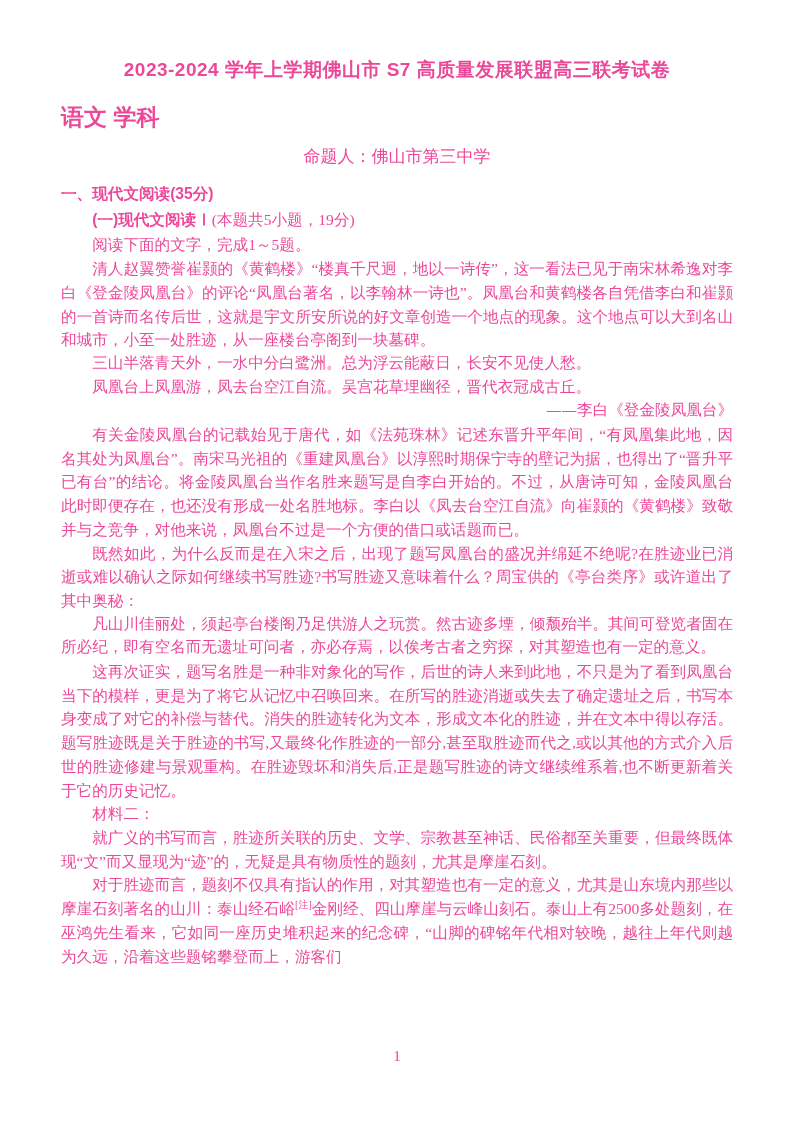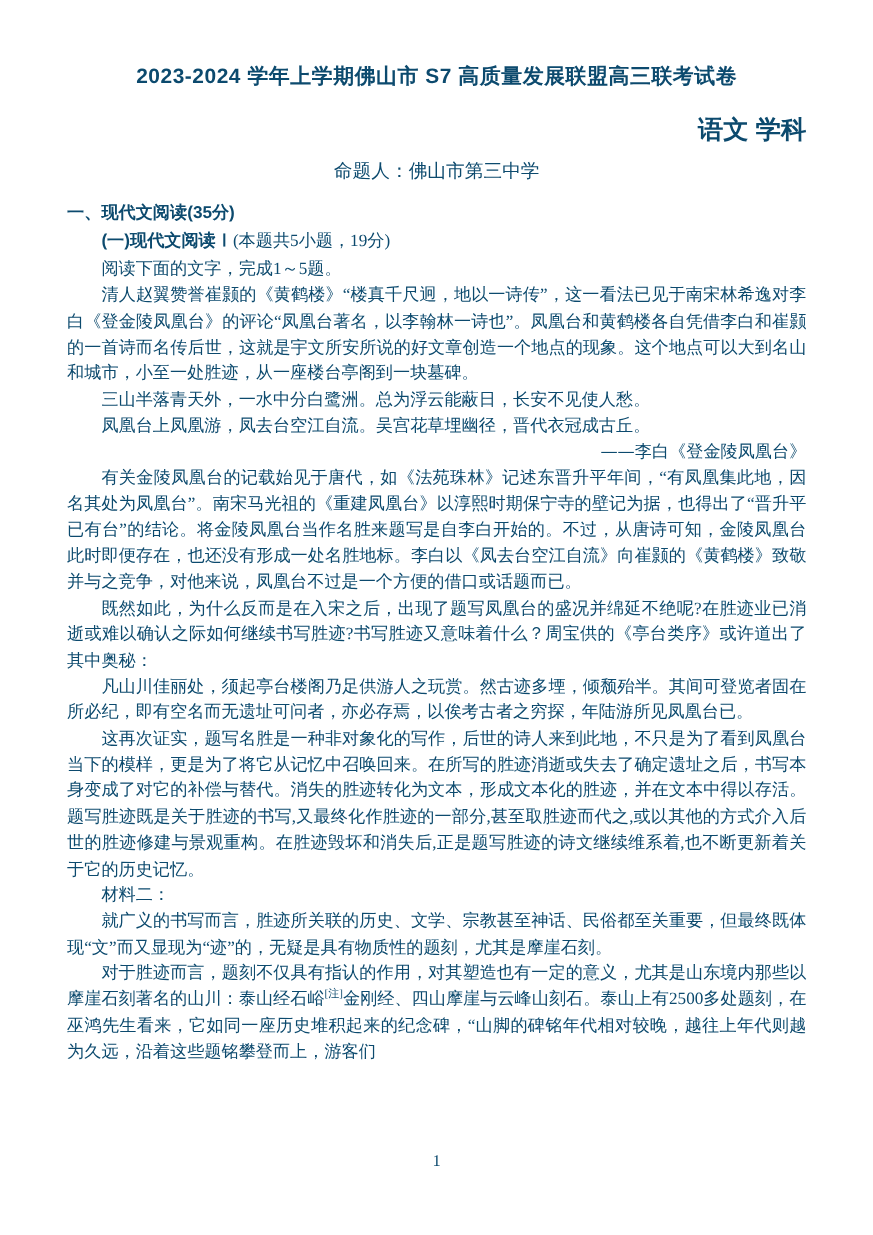--- a/index.html
+++ b/index.html
@@ -6,38 +6,38 @@
     margin: 0;
     padding: 0;
     background: #ffffff;
   }
   .page {
     position: relative;
     width: 794px;
     height: 1123px;
     margin: 0 auto;
     background: #ffffff;
-    color: #0c4a6e;
+    color: #ec4899;
     box-sizing: border-box;
     padding: 56px 61px 0 61px;
     overflow: hidden;
     font-family: "Liberation Serif", serif;
   }
   .doc-title {
     margin: 0;
     text-align: center;
     font-family: "Liberation Sans", sans-serif;
     font-weight: bold;
     font-size: 19px;
     line-height: 28px;
     letter-spacing: 0.5px;
   }
   .doc-subject {
     margin: 19px 0 0 0;
-    text-align: right;
+    text-align: left;
     font-family: "Liberation Sans", sans-serif;
     font-weight: bold;
     font-size: 23px;
     line-height: 28px;
   }
   .doc-author {
     margin: 13px 0 0 0;
     text-align: center;
     font-family: "DejaVu Serif", serif;
     font-size: 17px;
@@ -113,21 +113,21 @@
 
     <p class="poem-line">三山半落青天外，一水中分白鹭洲。总为浮云能蔽日，长安不见使人愁。</p>
     <p class="poem-line">凤凰台上凤凰游，凤去台空江自流。吴宫花草埋幽径，晋代衣冠成古丘。</p>
     <p class="poem-attr">——李白《登金陵凤凰台》</p>
 
     <p class="para">有关金陵凤凰台的记载始见于唐代，如《法苑珠林》记述东晋升平年间，“有凤凰集此地，因名其处为凤凰台”。南宋马光祖的《重建凤凰台》以淳熙时期保宁寺的壁记为据，也得出了“晋升平已有台”的结论。将金陵凤凰台当作名胜来题写是自李白开始的。不过，从唐诗可知，金陵凤凰台此时即便存在，也还没有形成一处名胜地标。李白以《凤去台空江自流》向崔颢的《黄鹤楼》致敬并与之竞争，对他来说，凤凰台不过是一个方便的借口或话题而已。</p>
 
 
     <p class="para">既然如此，为什么反而是在入宋之后，出现了题写凤凰台的盛况并绵延不绝呢?在胜迹业已消逝或难以确认之际如何继续书写胜迹?书写胜迹又意味着什么？周宝供的《亭台类序》或许道出了其中奥秘：</p>
 
-    <p class="kaiti-quote">凡山川佳丽处，须起亭台楼阁乃足供游人之玩赏。然古迹多堙，倾颓殆半。其间可登览者固在所必纪，即有空名而无遗址可问者，亦必存焉，以俟考古者之穷探，年陆游所见凤凰台已。</p>
+    <p class="kaiti-quote">凡山川佳丽处，须起亭台楼阁乃足供游人之玩赏。然古迹多堙，倾颓殆半。其间可登览者固在所必纪，即有空名而无遗址可问者，亦必存焉，以俟考古者之穷探，对其塑造也有一定的意义。</p>
 
     <p class="para">这再次证实，题写名胜是一种非对象化的写作，后世的诗人来到此地，不只是为了看到凤凰台当下的模样，更是为了将它从记忆中召唤回来。在所写的胜迹消逝或失去了确定遗址之后，书写本身变成了对它的补偿与替代。消失的胜迹转化为文本，形成文本化的胜迹，并在文本中得以存活。题写胜迹既是关于胜迹的书写,又最终化作胜迹的一部分,甚至取胜迹而代之,或以其他的方式介入后世的胜迹修建与景观重构。在胜迹毁坏和消失后,正是题写胜迹的诗文继续维系着,也不断更新着关于它的历史记忆。</p>
 
 
     <p class="indent-2">材料二：</p>
 
     <p class="para">就广义的书写而言，胜迹所关联的历史、文学、宗教甚至神话、民俗都至关重要，但最终既体现“文”而又显现为“迹”的，无疑是具有物质性的题刻，尤其是摩崖石刻。</p>
 
     <p class="para"><span>对于胜迹而言，题刻不仅具有指认的作用，对其塑造也有一定的意义，尤其是山东境内那些以摩崖石刻著名的山川：泰山经石峪</span><sup class="note">[注]</sup><span>金刚经、四山摩崖与云峰山刻石。泰山上有2500多处题刻，在巫鸿先生看来，它如同一座历史堆积起来的纪念碑，“山脚的碑铭年代相对较晚，越往上年代则越为久远，沿着这些题铭攀登而上，游客们</span></p>
 

